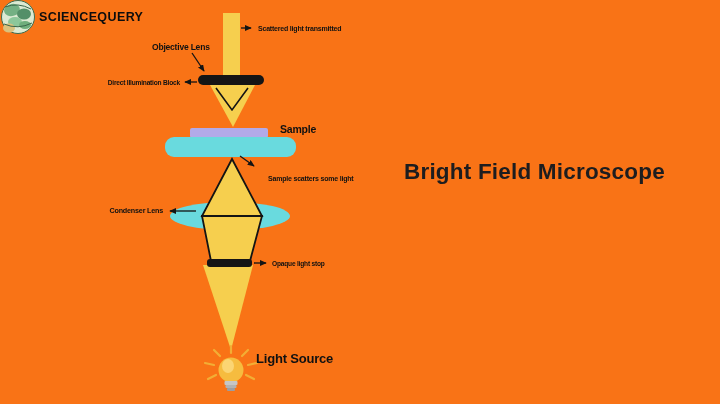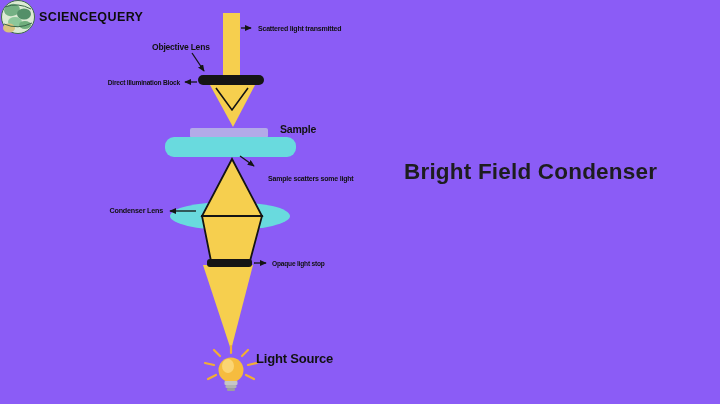--- a/index.html
+++ b/index.html
@@ -1,20 +1,20 @@
 <!DOCTYPE html>
 <html><head>
 <meta charset="utf-8">
 <style>
   html,body{margin:0;padding:0;}
   body{
     width:720px;height:404px;background:#ffffff;position:relative;overflow:hidden;
     font-family:"Liberation Sans",sans-serif;
   }
-  .canvas{position:absolute;inset:0;background:#8b5cf6;text-align:right;}
+  .canvas{position:absolute;inset:0;background:#f97316;text-align:right;}
   .brand{position:absolute;left:0;top:0;display:flex;align-items:flex-start;}
   .brand-name{
     font-weight:bold;font-size:12.5px;letter-spacing:.4px;color:#0d0d0d;
     margin-left:-3px;margin-top:10px;
   }
   .diagram{position:absolute;left:0;top:0;}
   .page-title{
     position:absolute;left:404px;top:159px;margin:0;
     font-size:22.5px;font-weight:bold;color:#1d1d1f;letter-spacing:.2px;
     white-space:nowrap;
@@ -95,15 +95,15 @@
       <line x1="246" y1="375" x2="254" y2="379" stroke-width="2.2" stroke-linecap="round" stroke="#f2ae35"></line>
       <circle cx="231" cy="370" r="12.5" fill="#f6bc3f"></circle>
       <ellipse cx="228" cy="366" rx="6" ry="7" fill="#fbd97c" opacity="0.85"></ellipse>
       <rect x="224.5" y="381" width="13" height="4" rx="1" fill="#c6c6c6"></rect>
       <rect x="225.5" y="385" width="11" height="3" rx="1" fill="#b2b2b2"></rect>
       <rect x="227" y="388" width="8" height="3" rx="1" fill="#9d9da1"></rect>
     </g>
     <text class="lbl" x="256" y="363" font-size="13" letter-spacing="0">Light Source</text>
   </svg>
 
-  <h1 class="page-title">Bright Field Condenser</h1>
+  <h1 class="page-title">Bright Field Microscope</h1>
 
 </div>
 
 </body></html>

